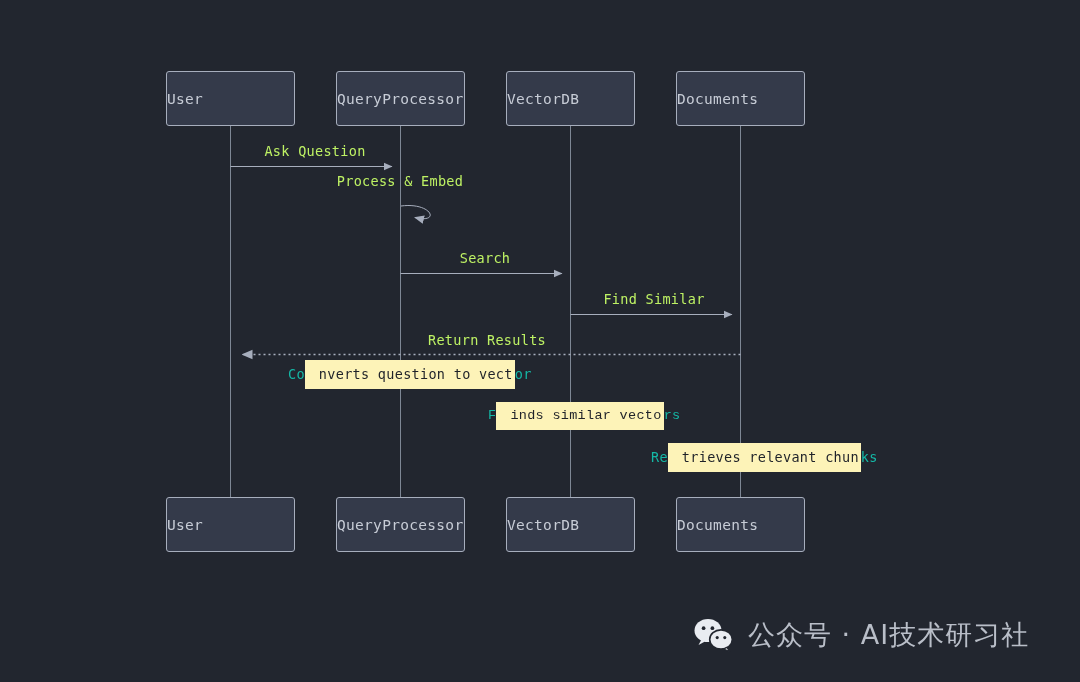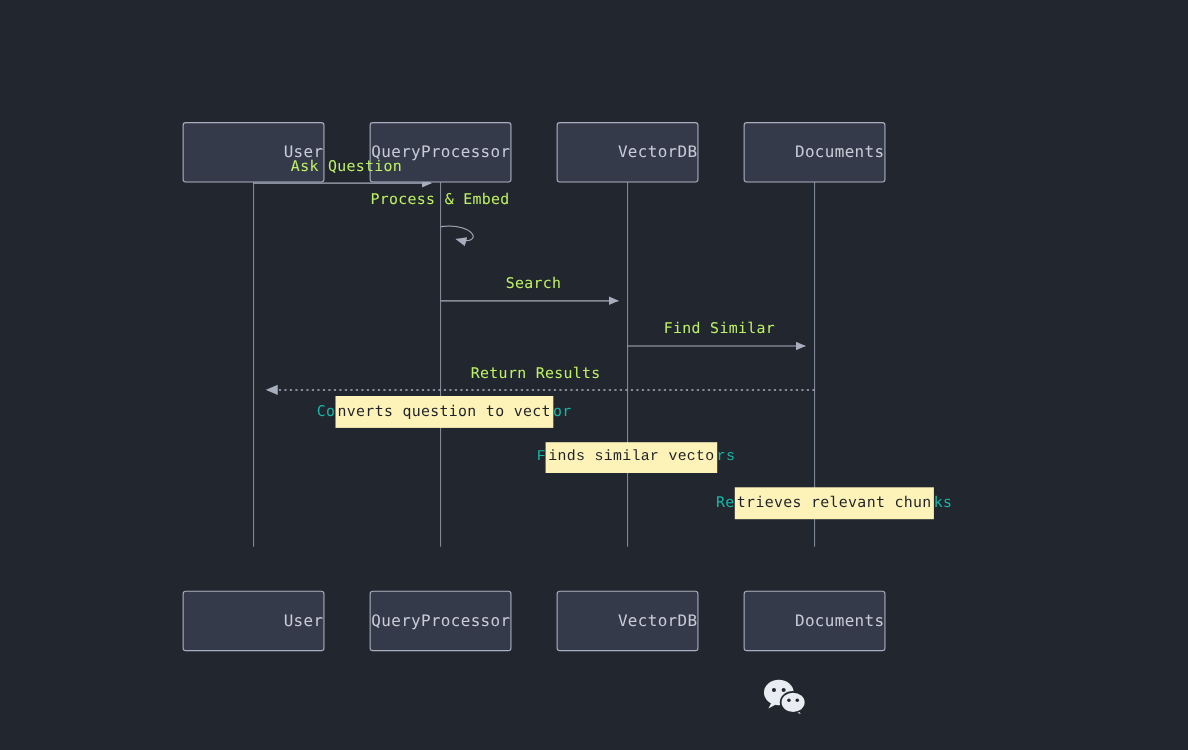--- a/index.html
+++ b/index.html
@@ -19,26 +19,25 @@
 
   
   .participant {
     position: absolute;
     box-sizing: border-box;
     background: #343a4a;
     border: 1px solid #a7aebd;
     border-radius: 3px;
     display: flex;
     align-items: center;
-    justify-content: flex-end;
+    justify-content: flex-start;
     color: #c7ccd6;
     font-size: 14.5px;
     letter-spacing: 0.3px;
     white-space: nowrap;
-    margin-top: 40px;
   }
 
   
   .msg-label {
     position: absolute;
     color: #bef264;
     font-size: 13.5px;
     letter-spacing: 0.3px;
     white-space: nowrap;
     transform: translateX(-50%);
@@ -59,21 +58,21 @@
     position: absolute;
     white-space: nowrap;
     font-size: 13.5px;
     letter-spacing: 0.3px;
     line-height: 1;
     color: #3b4050;
   }
   .note .hl {
     background: #fdf3b8;
     color: #1f2229;
-    padding: 6px 2px 7px 2px;
+    padding: 6px 2px 7px 14px;
   }
   .note .dim {
     color: #14b8a6;
     padding: 6px 0 7px 0;
   }
 
   
   #watermark {
     position: absolute;
     display: flex;
@@ -173,15 +172,16 @@
     <svg id="wechat-icon" width="40" height="34" viewBox="0 0 40 34">
       <ellipse cx="14" cy="12.5" rx="13.5" ry="11.6" fill="#e9ecf1"></ellipse>
       <path d="M7.5 21.5 L4.5 27 L11 23.6 Z" fill="#e9ecf1"></path>
       <circle cx="9.6" cy="10.2" r="1.85" fill="#22262f"></circle>
       <circle cx="18.4" cy="10.2" r="1.85" fill="#22262f"></circle>
       <ellipse cx="27" cy="21.5" rx="11.3" ry="9.6" fill="#e9ecf1" stroke="#22262f" stroke-width="1.6"></ellipse>
       <path d="M33 29.4 L35.6 33.6 L29.6 31 Z" fill="#e9ecf1" stroke="#22262f" stroke-width="1.2" stroke-linejoin="round"></path>
       <circle cx="23.2" cy="19.6" r="1.55" fill="#22262f"></circle>
       <circle cx="30.8" cy="19.6" r="1.55" fill="#22262f"></circle>
     </svg>
+    <span>公众号 · AI技术研习社</span>
   </div>
 
 </div>
 
 </body></html>

